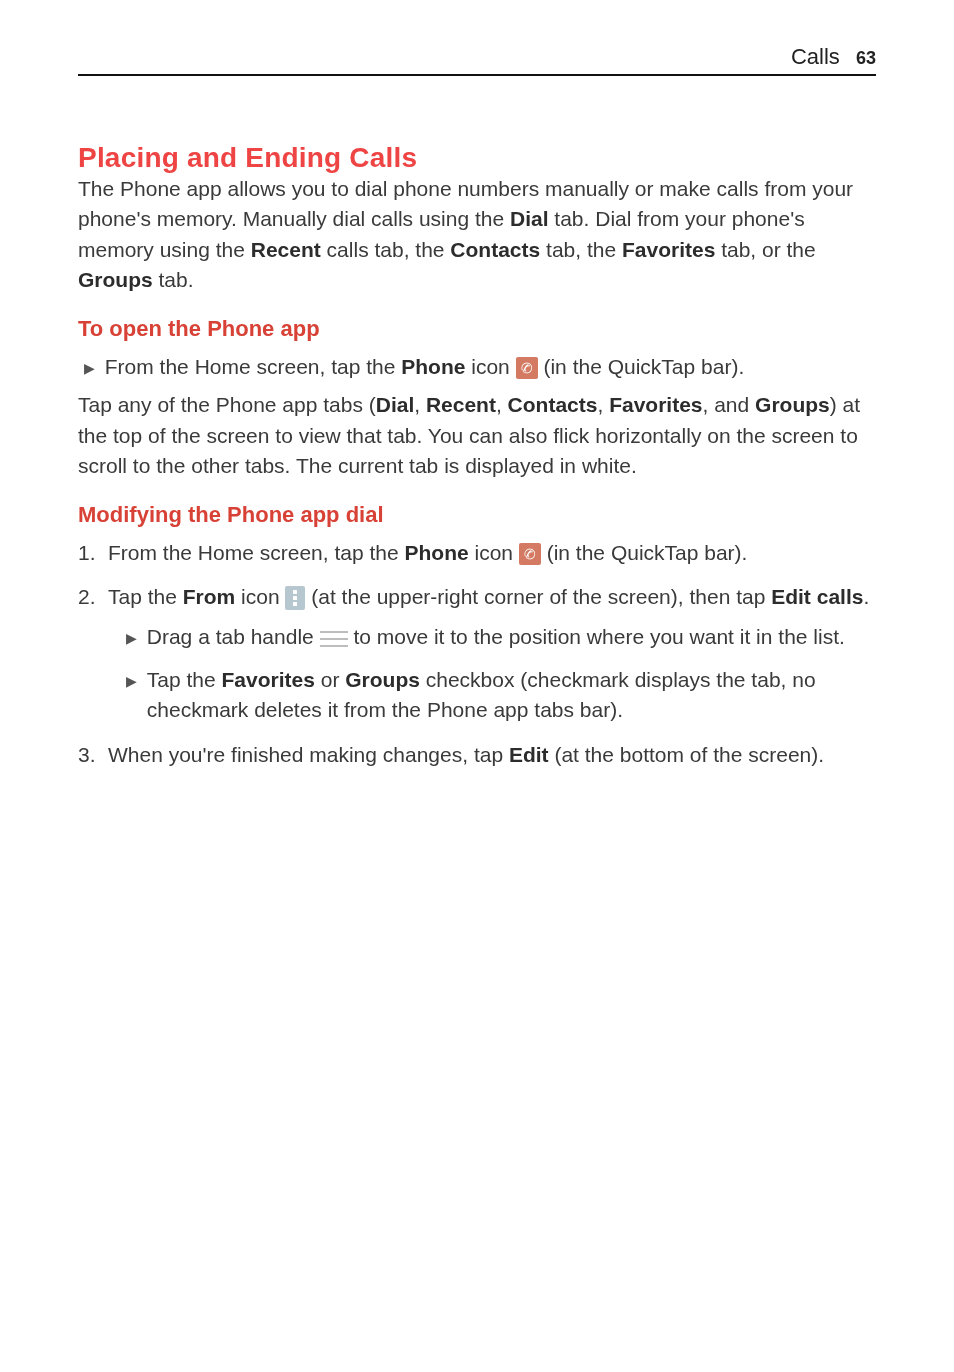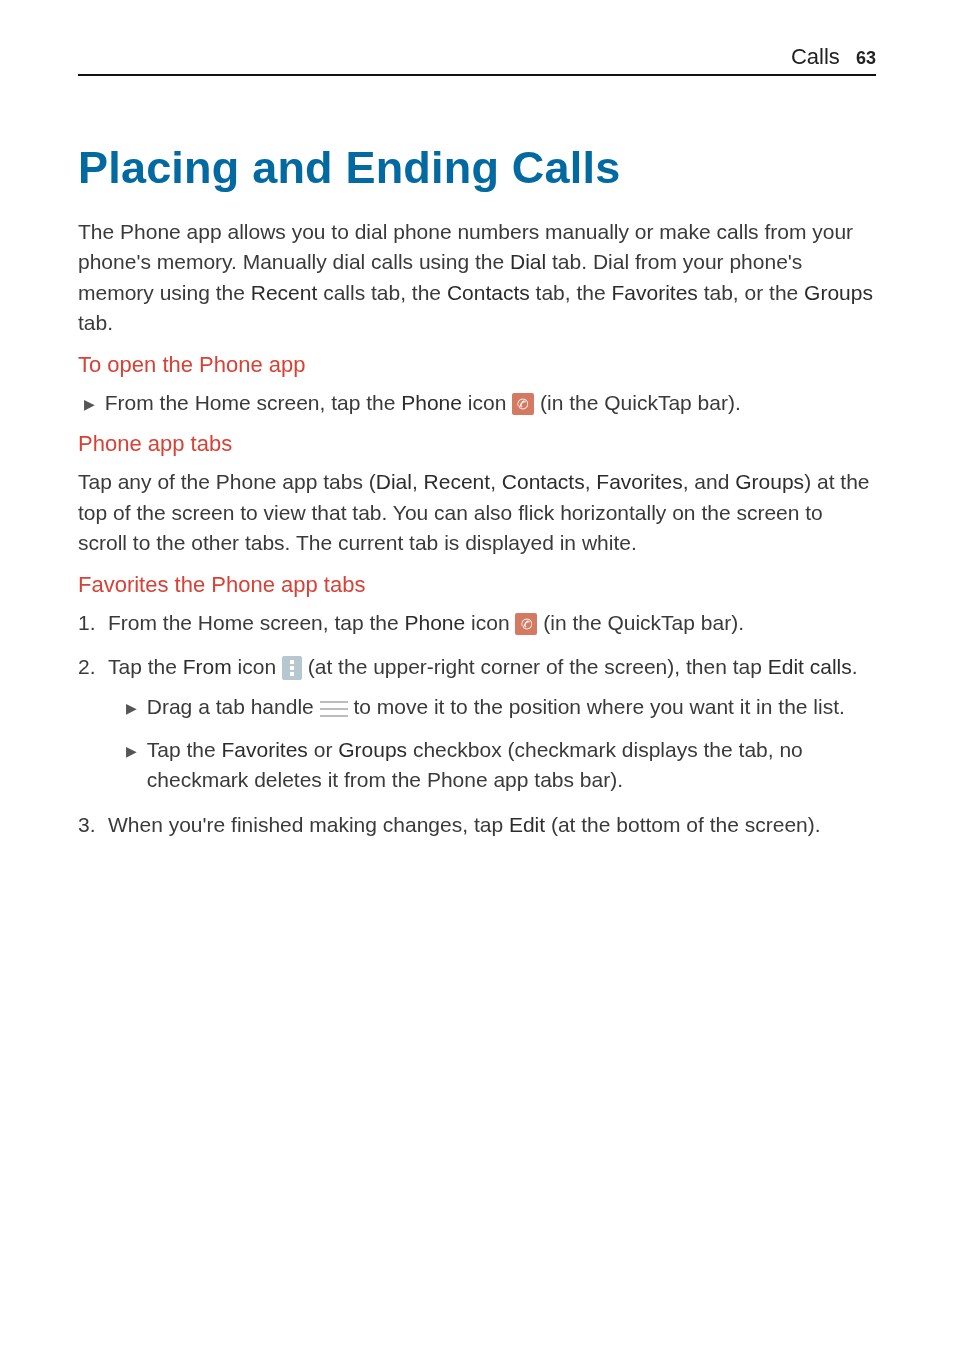--- a/index.html
+++ b/index.html
@@ -3,24 +3,24 @@
 <meta charset="utf-8">
 <style>
   * { margin: 0; padding: 0; box-sizing: border-box; }
   html, body { width: 954px; height: 1372px; background: #fff; font-family: "Helvetica Neue", Arial, sans-serif; color: #3a3a3a; }
   .page { width: 954px; height: 1340px; position: relative; padding: 56px 78px 0 78px; }
   .header-line { position: absolute; top: 74px; left: 78px; right: 78px; border-top: 2px solid #111; }
   .hdr { position: absolute; top: 44px; right: 78px; font-size: 22px; }
   .hdr .sec { font-weight: 400; color: #222; }
   .hdr .pno { font-weight: 700; margin-left: 10px; font-size: 18px; color: #222; }
   .content { padding-top: 86px; }
-  h1 { color: #0369a1; font-size: 45px; font-weight: 700; margin-bottom: 23px; letter-spacing: 0.2px; }
+  h1 { color: #ef4444; font-size: 28px; font-weight: 700; margin-bottom: 0; letter-spacing: 0.2px; }
   p.body { font-size: 21px; line-height: 1.45; color: #3a3a3a; margin-bottom: 12px; }
-  .sub { color: #d84135; font-size: 22px; font-weight: 400; margin-top: 13px; margin-bottom: 10px; }
-  .bold { font-weight: 400; color: #2c2c2c; }
+  .sub { color: #d84135; font-size: 22px; font-weight: 700; margin-top: 20px; margin-bottom: 10px; }
+  .bold { font-weight: 700; color: #2c2c2c; }
   .bullet-row { display: flex; align-items: flex-start; font-size: 21px; line-height: 1.45; margin-left: 6px; margin-bottom: 8px; }
   .tri { font-size: 14px; color: #555; margin-right: 10px; margin-top: 6px; }
   ol.num { list-style: none; counter-reset: item; margin-top: 8px; }
   ol.num > li { counter-increment: item; font-size: 21px; line-height: 1.45; margin-bottom: 14px; padding-left: 30px; position: relative; }
   ol.num > li::before { content: counter(item) "."; position: absolute; left: 0; top: 0; color: #3a3a3a; }
   .sub-bullets { margin-top: 10px; }
   .sub-bullets .bullet-row { margin-left: 18px; margin-bottom: 12px; }
   .icon-sq { display: inline-flex; align-items: center; justify-content: center; width: 22px; height: 22px; vertical-align: middle; }
   .icon-phone-sq { background: #d47a62; color: #fff; font-size: 14px; border-radius: 2px; }
   .icon-menu-sq { background: #b7c7cf; border-radius: 2px; width: 20px; height: 24px; }
@@ -49,27 +49,26 @@
     <div class="sub">To open the Phone app</div>
     <div class="bullet-row">
       <span class="tri">▶</span>
       <div>
         <span>From the Home screen, tap the </span><span class="bold">Phone</span><span> icon </span><span class="icon-sq icon-phone-sq">
             <span class="phone-glyph">✆</span>
           </span><span> (in the QuickTap bar).</span>
       </div>
     </div>
 
-    <div class="sub">Phone app tabs</div>
 
     <p class="body">
       <span>Tap any of the Phone app tabs (</span><span class="bold">Dial</span><span>, </span><span class="bold">Recent</span><span>, </span><span class="bold">Contacts</span><span>, </span><span class="bold">Favorites</span><span>, and </span><span class="bold">Groups</span><span>) at the top of the screen to view that tab. You can also flick horizontally on the screen to scroll to the other tabs. The current tab is displayed in white.</span>
     </p>
 
-    <div class="sub">Favorites the Phone app tabs</div>
+    <div class="sub">Modifying the Phone app dial</div>
 
     <ol class="num">
       <li>
         <span>From the Home screen, tap the </span><span class="bold">Phone</span><span> icon </span><span class="icon-sq icon-phone-sq">
             <span class="phone-glyph">✆</span>
           </span><span> (in the QuickTap bar).</span>
       </li>
 
       <li>
         <span>Tap the </span><span class="bold">From</span><span> icon </span><span class="icon-sq icon-menu-sq">

